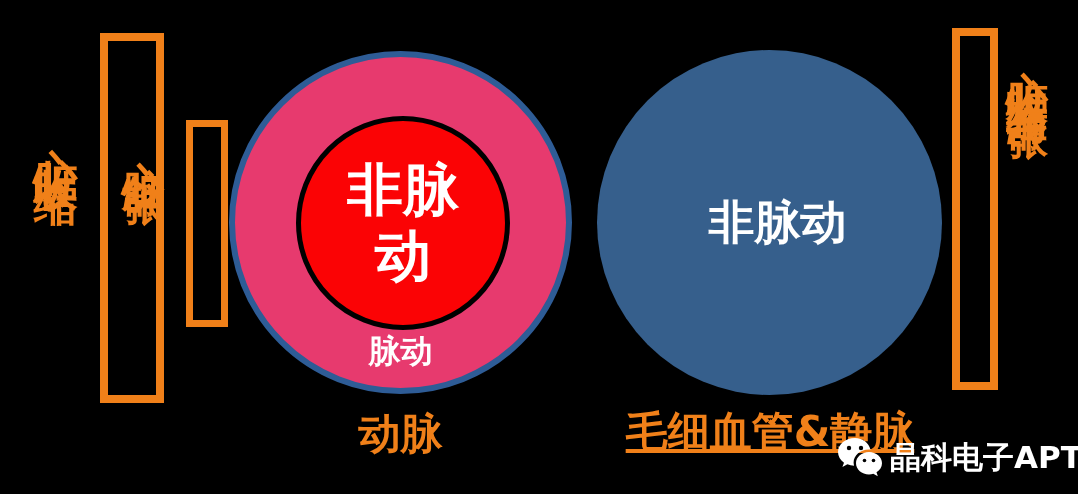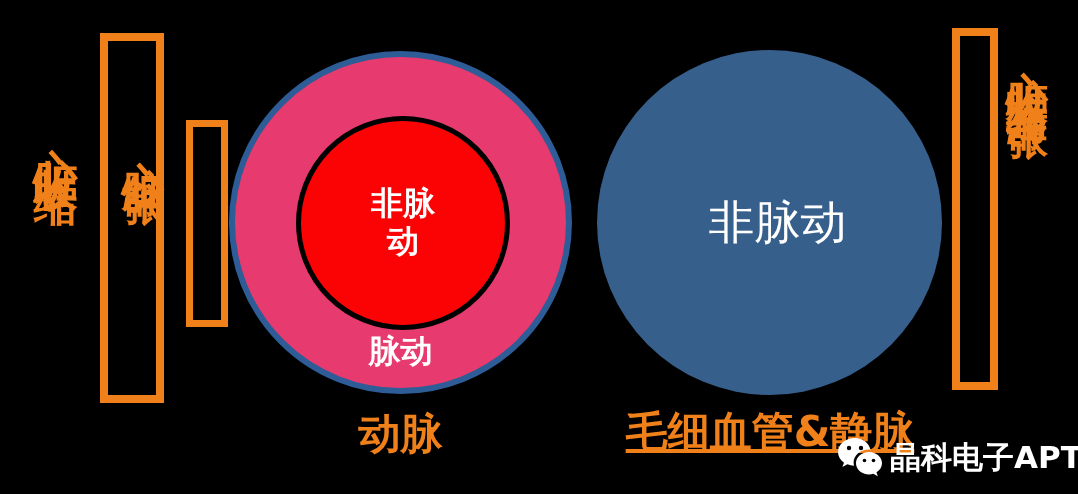--- a/index.html
+++ b/index.html
@@ -61,21 +61,21 @@
     background: var(--red, #FB0305);
     border: 5px solid #000;
     border-radius: 50%;
     display: flex;
     align-items: center;
     justify-content: center;
   }
   .core-text {
     color: var(--white, #fff);
     font-weight: bold;
-    font-size: 32px;
+    font-size: 56px;
     line-height: 1.18;
     text-align: center;
   }
   .ring-label {
     position: absolute;
     left: 0; right: 0; bottom: 14px;
     text-align: center;
     color: var(--white, #fff);
     font-weight: bold;
     font-size: 32px;
@@ -87,21 +87,21 @@
     left: 597px; top: 50px;
     width: 345px; height: 345px;
     background: var(--vein-blue, #365F8C);
     border-radius: 50%;
     display: flex;
     align-items: center;
     justify-content: center;
   }
   .vein-label {
     color: var(--white, #fff);
-    font-weight: normal;
+    font-weight: bold;
     font-size: 46px;
     margin-left: 16px;
   }
 
   
   .caption {
     position: absolute;
     color: var(--orange, #F08019);
     font-weight: bold;
     font-size: 42px;

